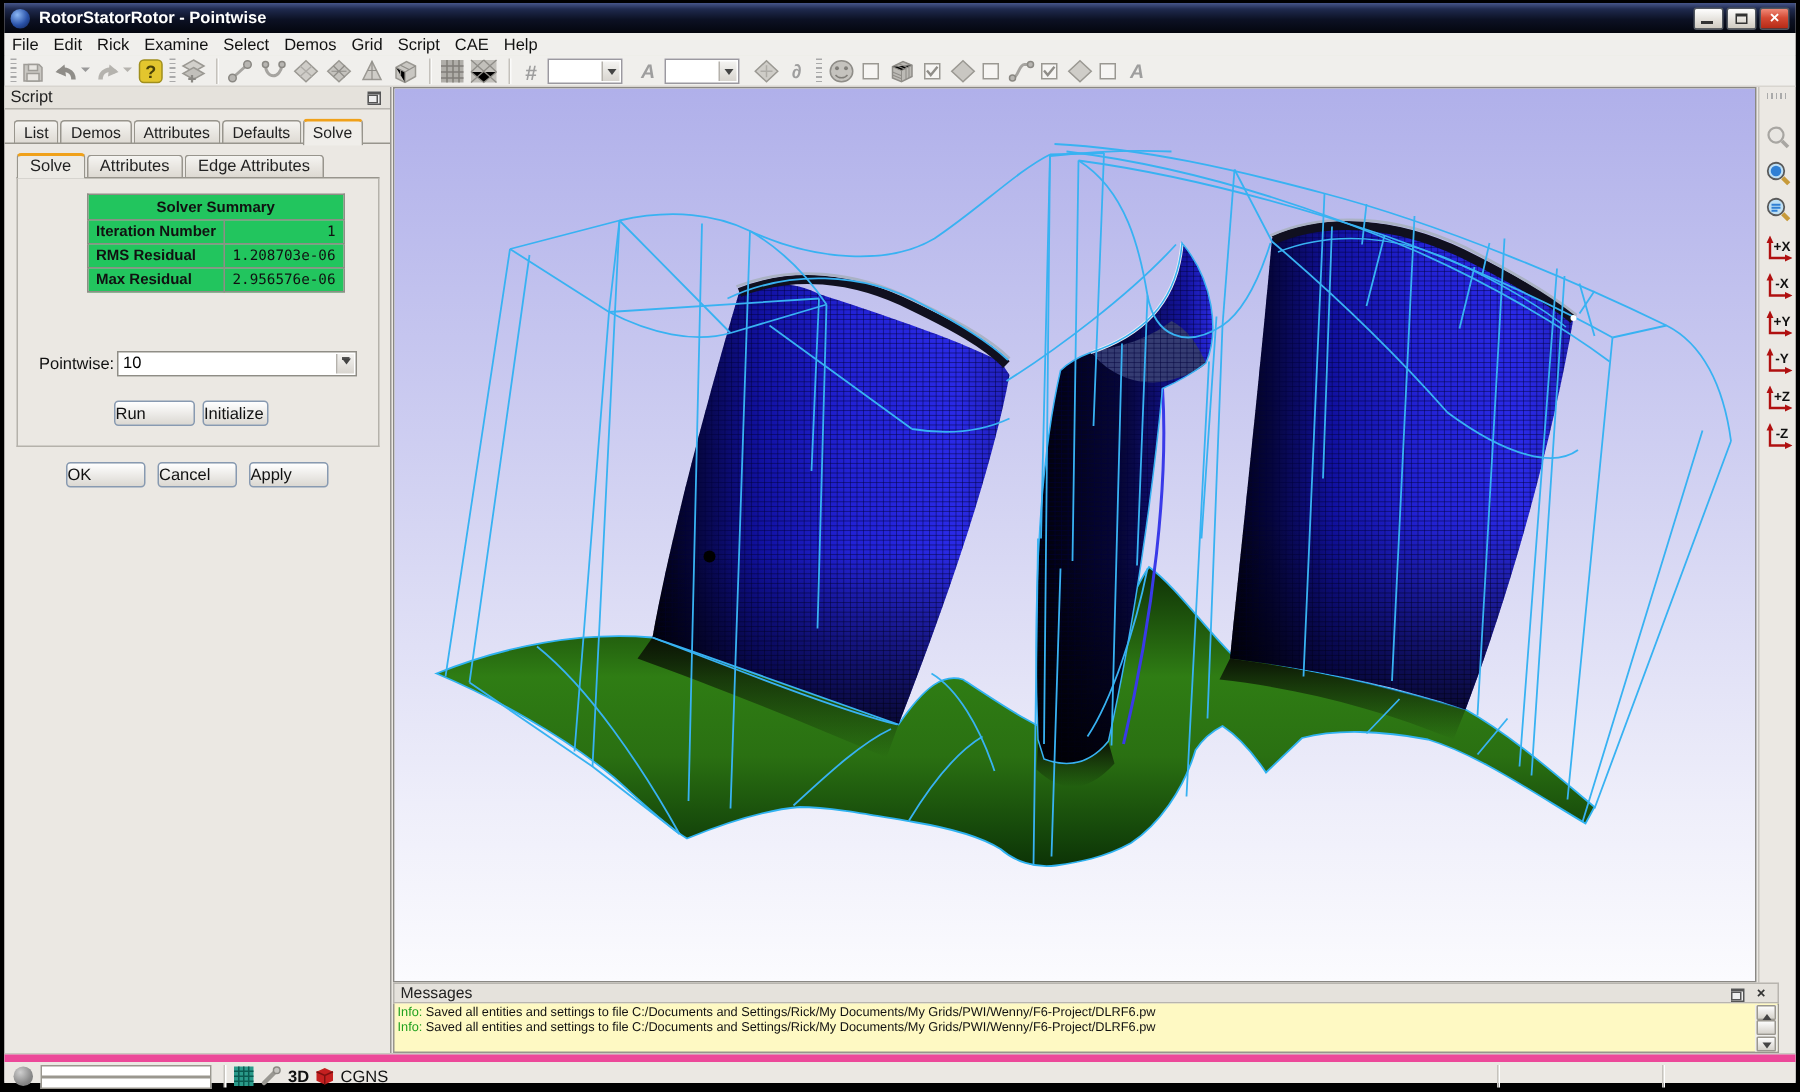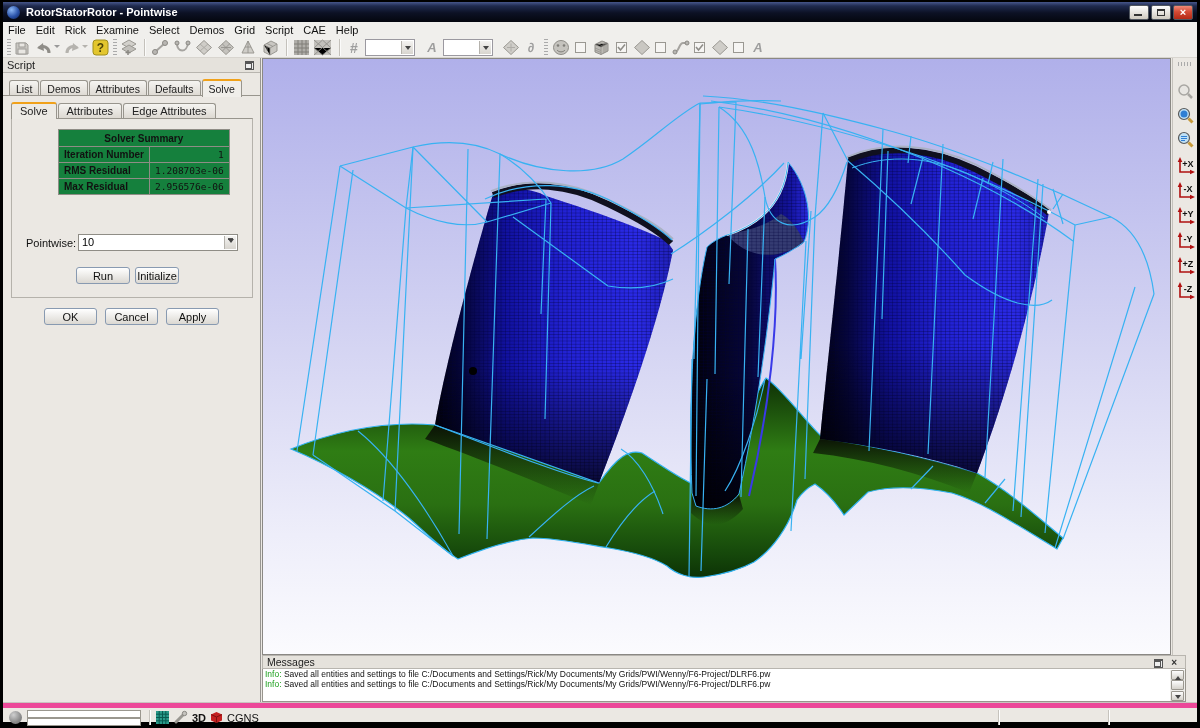--- a/index.html
+++ b/index.html
@@ -35,39 +35,39 @@
 .float-ic:after{content:"";position:absolute;left:0;bottom:0;width:5px;height:4px;border:1px solid #555;background:#eee}
 #tabs{position:absolute;left:6px;top:21px;height:17px;display:flex}
 .tab{font-size:10.5px;padding:2px 6px 0 6px;border:1px solid #98958d;border-bottom:none;border-radius:3px 3px 0 0;background:linear-gradient(#f5f4f1,#ddd9d2);margin-right:1px;color:#222;height:16px;margin-top:1px}
 .tab.active{background:#f0eeea;border-top:2px solid #f0a11a;height:18px;margin-top:0;position:relative;z-index:2}
 #tabline{position:absolute;left:0;top:37px;width:100%;height:1px;background:#98958d}
 #stabs{position:absolute;left:8px;top:44px;height:16px;display:flex}
 .stab{font-size:11px;padding:1px 8px 0 8px;border:1px solid #98958d;border-bottom:none;border-radius:3px 3px 0 0;background:linear-gradient(#f5f4f1,#ddd9d2);margin-right:1px;color:#222;height:15px;margin-top:1px}
 .stab.active{background:#eceae5;border-top:2px solid #f0a11a;height:17px;margin-top:0;z-index:2;position:relative}
 #pframe{position:absolute;left:8px;top:60px;width:242px;height:180px;border:1px solid #b5b2ab;border-top-color:#98958d}
 #stable{position:absolute;left:46px;top:10px;border-collapse:collapse;font-size:10px}
-#stable td,#stable th{border:1px solid #8f8d86;background:#15803d;padding:2px 5px;color:#111;white-space:nowrap}
+#stable td,#stable th{border:1px solid #8f8d86;background:#22c55e;padding:2px 5px;color:#111;white-space:nowrap}
 #stable th{font-weight:bold;text-align:center;height:17px}
 #stable td.lab{font-weight:bold}
 #stable td.val{font-family:"DejaVu Sans Mono",monospace;font-size:9.5px;text-align:right;min-width:62px}
 #iter-row{position:absolute;left:14px;top:118px;font-size:11px;color:#111}
 #iter-spin{position:absolute;left:66px;top:115px;width:160px;height:17px;background:#fff;border:1px solid #8f8d86;font-size:11px;padding:1px 14px 0 3px}
 #iter-spin .sp{position:absolute;right:1px;top:1px;bottom:1px;width:12px;background:linear-gradient(#f4f3f1,#d8d5cf);border-left:1px solid #b5b2ac}
 #iter-spin .sp:before{content:"";position:absolute;left:3px;top:2px;width:5px;height:2px;background:#555}
 #iter-spin .sp:after{content:"";position:absolute;left:2.5px;bottom:3px;width:0;height:0;border:3px solid transparent;border-top:4px solid #444}
-.qbtn{position:absolute;height:17px;border:1px solid #889ab1;border-radius:3px;background:linear-gradient(#ffffff,#dbd8d2);font-size:11px;color:#111;text-align:center;padding-top:2px}
+.qbtn{position:absolute;height:17px;border:1px solid #889ab1;border-radius:3px;background:linear-gradient(#ffffff,#dbd8d2);font-size:11px;color:#111;padding-top:2px}
 
 #rtools{position:absolute;right:0;top:56px;width:25px;bottom:19px;background:#ebe8e3;border-left:1px solid #c5c2bc}
 .rico{position:absolute;left:3px;width:19px;height:19px}
 
 #viewport{position:absolute;left:259px;top:56px;width:909px;height:597px;border:1px solid #8a8884;background:#fff}
 
 #messages{position:absolute;left:259px;top:653px;width:924px;height:48px}
 #msg-hdr{position:absolute;left:0;top:0;width:100%;height:14px;background:#e5e2dc;border:1px solid #b8b5af;font-size:10.5px;padding:0 4px;color:#222}
-#msg-log{position:absolute;left:0;top:14px;width:100%;height:33px;background:#ffffff;border:1px solid #98958d;border-top:none;overflow:hidden;padding:1px 2px}
+#msg-log{position:absolute;left:0;top:14px;width:100%;height:33px;background:#fef9c3;border:1px solid #98958d;border-top:none;overflow:hidden;padding:1px 2px}
 .msg-line{font-size:8.5px;line-height:9.5px;white-space:nowrap;color:#111}
 .msg-line .lvl{color:#1fa11f}
 #msg-sb{position:absolute;right:1px;top:15px;width:15px;height:31px;background:#f0efec}
 .sbbtn{position:absolute;left:1px;width:13px;height:10px;background:linear-gradient(#fdfdfd,#d5d2cb);border:1px solid #9a978f;border-radius:1px}
 .sbbtn i{display:block;margin:2px auto 0;width:0;height:0;border:3px solid transparent}
 #msg-close-x{font-size:10px;color:#333;font-weight:bold}
 
 #statusbar{position:absolute;left:0;bottom:0;width:100%;height:19px;background:#ebe8e3;border-top:5px solid #ec4899;box-shadow:0 -1px 0 #c9c6c0}
 #led{position:absolute;left:6px;top:3px;width:13px;height:13px;border-radius:50%;background:radial-gradient(circle at 35% 30%,#cfcfcf,#8a8a8a 60%,#6e6e6e)}
 .pbox{position:absolute;left:24px;width:114px;height:8px;background:#fff;border:1px solid #9a978f}

